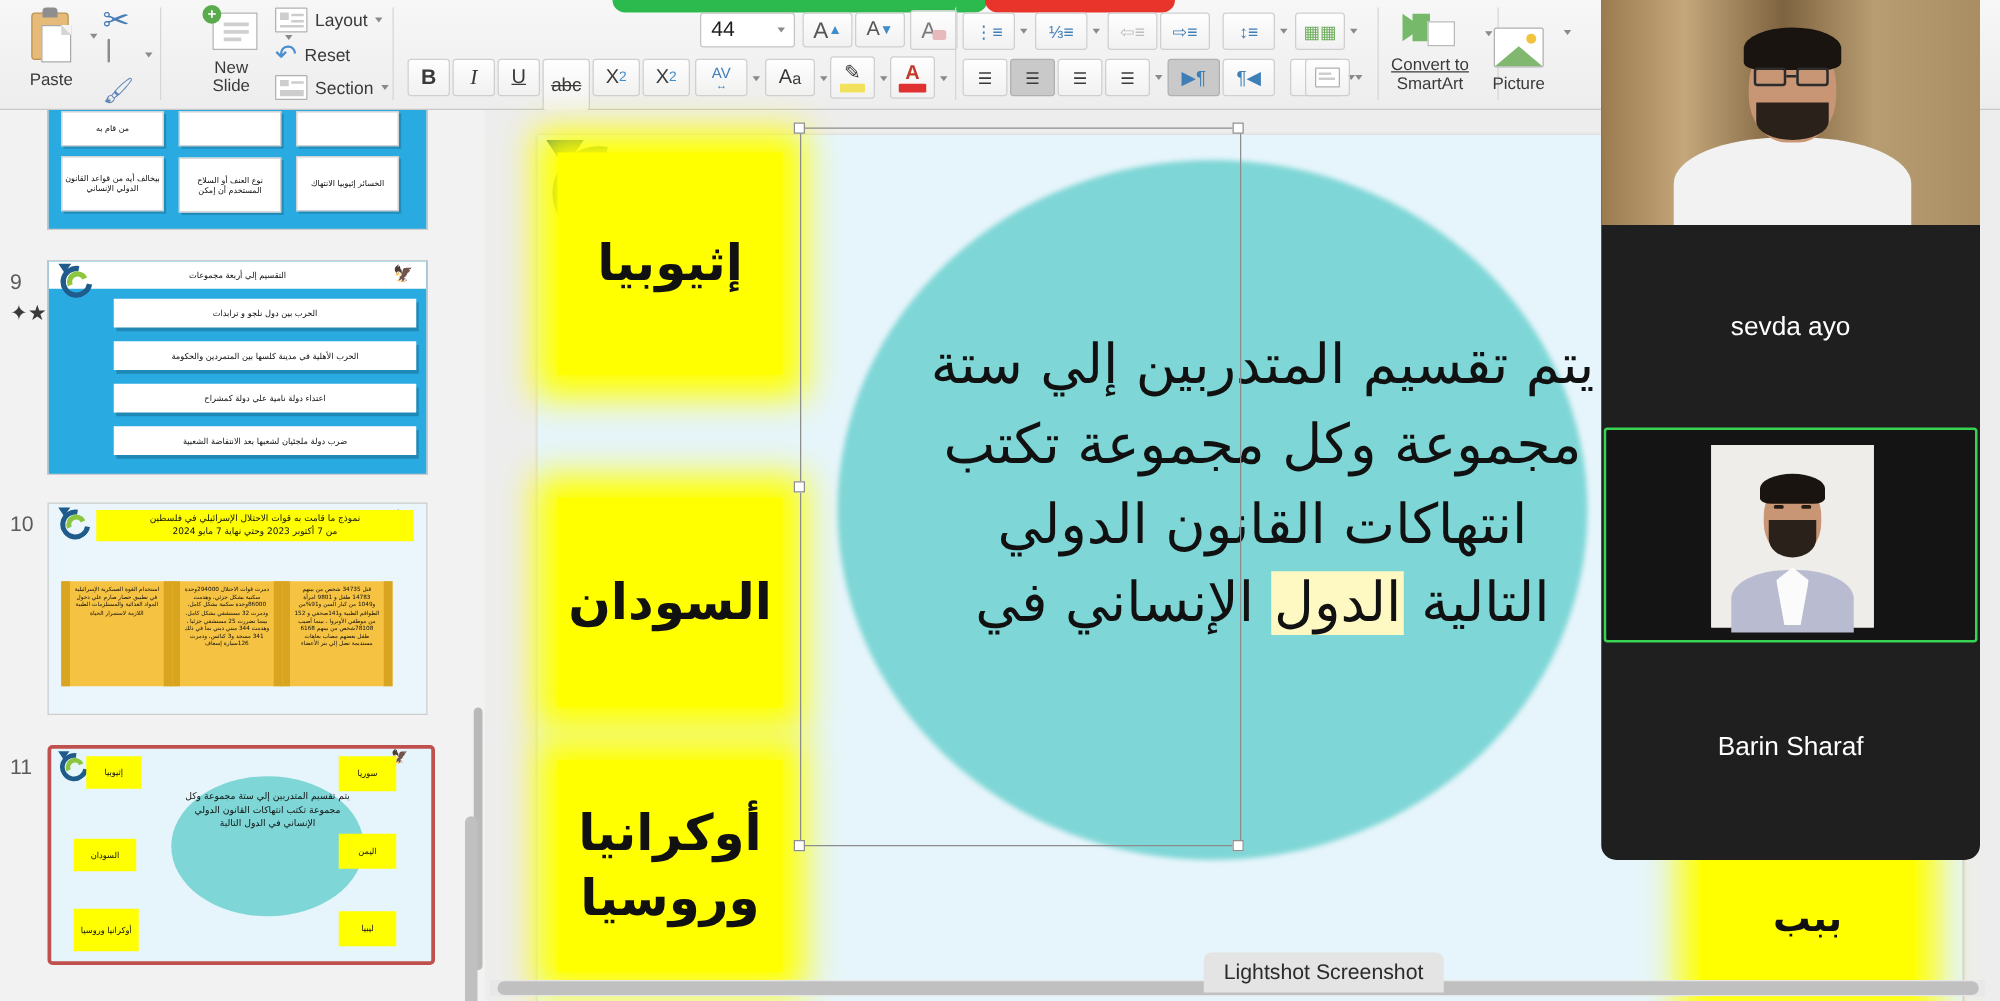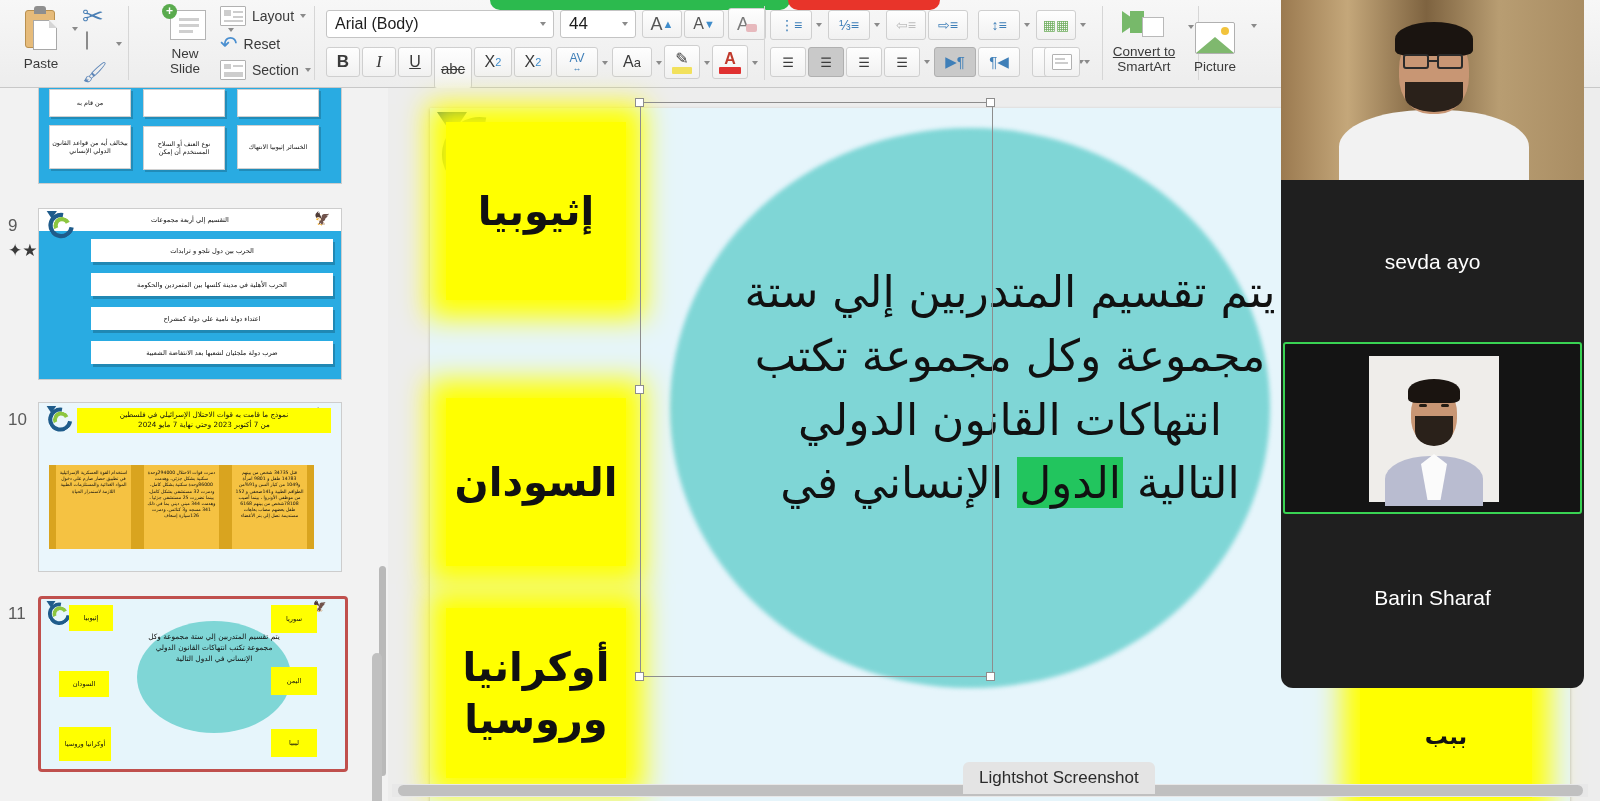--- a/index.html
+++ b/index.html
@@ -118,21 +118,21 @@
   
   .editpane { position:absolute; left:388px; top:88px; width:1212px; height:713px; background:#ededed; }
   .slide-canvas { position:absolute; left:42px; top:20px; width:1140px; height:738px; background:#e6f5fb; box-shadow:0 1px 3px rgba(0,0,0,.25); }
   .blob-main { position:absolute; left:240px; top:20px; width:600px; height:560px; border-radius:50%; background:#7fd6d6; filter:blur(2px); }
   .ybox-main { position:absolute; background:#ffff00; display:flex; align-items:center; justify-content:center;
                text-align:center; color:#111; font-weight:bold; filter:blur(.2px);
                box-shadow:0 0 26px 18px #ffff00; }
   .ybox-main span { font-family:"DejaVu Sans", sans-serif; direction:rtl; }
   .maintext { position:absolute; left:300px; top:152px; width:560px; text-align:center; direction:rtl;
               font-family:"DejaVu Sans", sans-serif; font-size:44px; color:#111; line-height:1.45; }
-  .sel-hl { background:#22c55e; padding:0 2px; }
+  .sel-hl { background:#fef9c3; padding:0 2px; }
 
   .selbox { position:absolute; border:0; }
   .selline { position:absolute; background:#8d8d8d; }
   .handle { position:absolute; width:9px; height:9px; background:#fff; border:1px solid #8d8d8d; }
 
   .hscroll-track { position:absolute; left:392px; bottom:4px; width:1196px; height:13px; background:#e8e8e8; }
   .hscroll-thumb { position:absolute; left:398px; bottom:5px; width:1185px; height:11px; background:#c0c0c0; border-radius:6px; }
   .vscroll-left { position:absolute; left:372px; top:565px; width:10px; height:205px; background:#c0c0c0; border-radius:5px; }
 
   .status-pill { position:absolute; left:963px; top:762px; padding:6px 16px; background:#e4e4e4; border-radius:6px 6px 0 0;
@@ -226,26 +226,20 @@
             <i style="left:12px;top:4px;width:10px;height:2px;"></i>
             <i style="left:3px;top:11px;width:19px;height:5px;"></i>
           </span>
         <span class="mini-lbl">Section</span>
         <span class="tri-down"></span>
       </div>
       <div class="grp-sep" style="left:182px;"></div>
     </div>
 
     <div class="ribbon-group" style="left:320px;width:430px;">
-      <div class="ctl" style="position:absolute;left:6px;top:10px;width:228px;">
-        <span class="ctl-text">Arial (Body)</span>
-        <span class="ctl-arrow">
-            <span class="tri-down"></span>
-          </span>
-      </div>
       <div class="ctl" style="position:absolute;left:240px;top:10px;width:76px;">
         <span class="ctl-text" style="font-size:17px;">44</span>
         <span class="ctl-arrow">
             <span class="tri-down"></span>
           </span>
       </div>
       <div class="tbtn" style="position:absolute;left:322px;top:10px;width:40px;height:28px;">
         <span style="font-size:18px;color:#555;">A</span>
           <span style="color:#3f8ccb;font-size:11px;">▲</span>
       </div>
@@ -476,21 +470,21 @@
       <div class="ybox-main" style="left:16px;top:14px;width:180px;height:178px;font-size:40px;">
         <span>إثيوبيا</span>
       </div>
       <div class="ybox-main" style="left:16px;top:290px;width:180px;height:168px;font-size:40px;">
         <span>السودان</span>
       </div>
       <div class="ybox-main" style="left:16px;top:500px;width:180px;height:170px;font-size:40px;line-height:1.3;">
         <span>أوكرانيا وروسيا</span>
       </div>
 
-      <div class="ybox-main" style="left:930px;top:565px;width:172px;height:125px;font-size:23px;">
+      <div class="ybox-main" style="left:930px;top:565px;width:172px;height:125px;font-size:30px;">
         <span>ببب</span>
       </div>
 
       <div class="maintext">
         <div>يتم تقسيم المتدربين إلي ستة</div>
         <div>مجموعة وكل مجموعة تكتب</div>
         <div>انتهاكات القانون الدولي</div>
         <div>
           <span>التالية</span>
           <span class="sel-hl">الدول</span>

